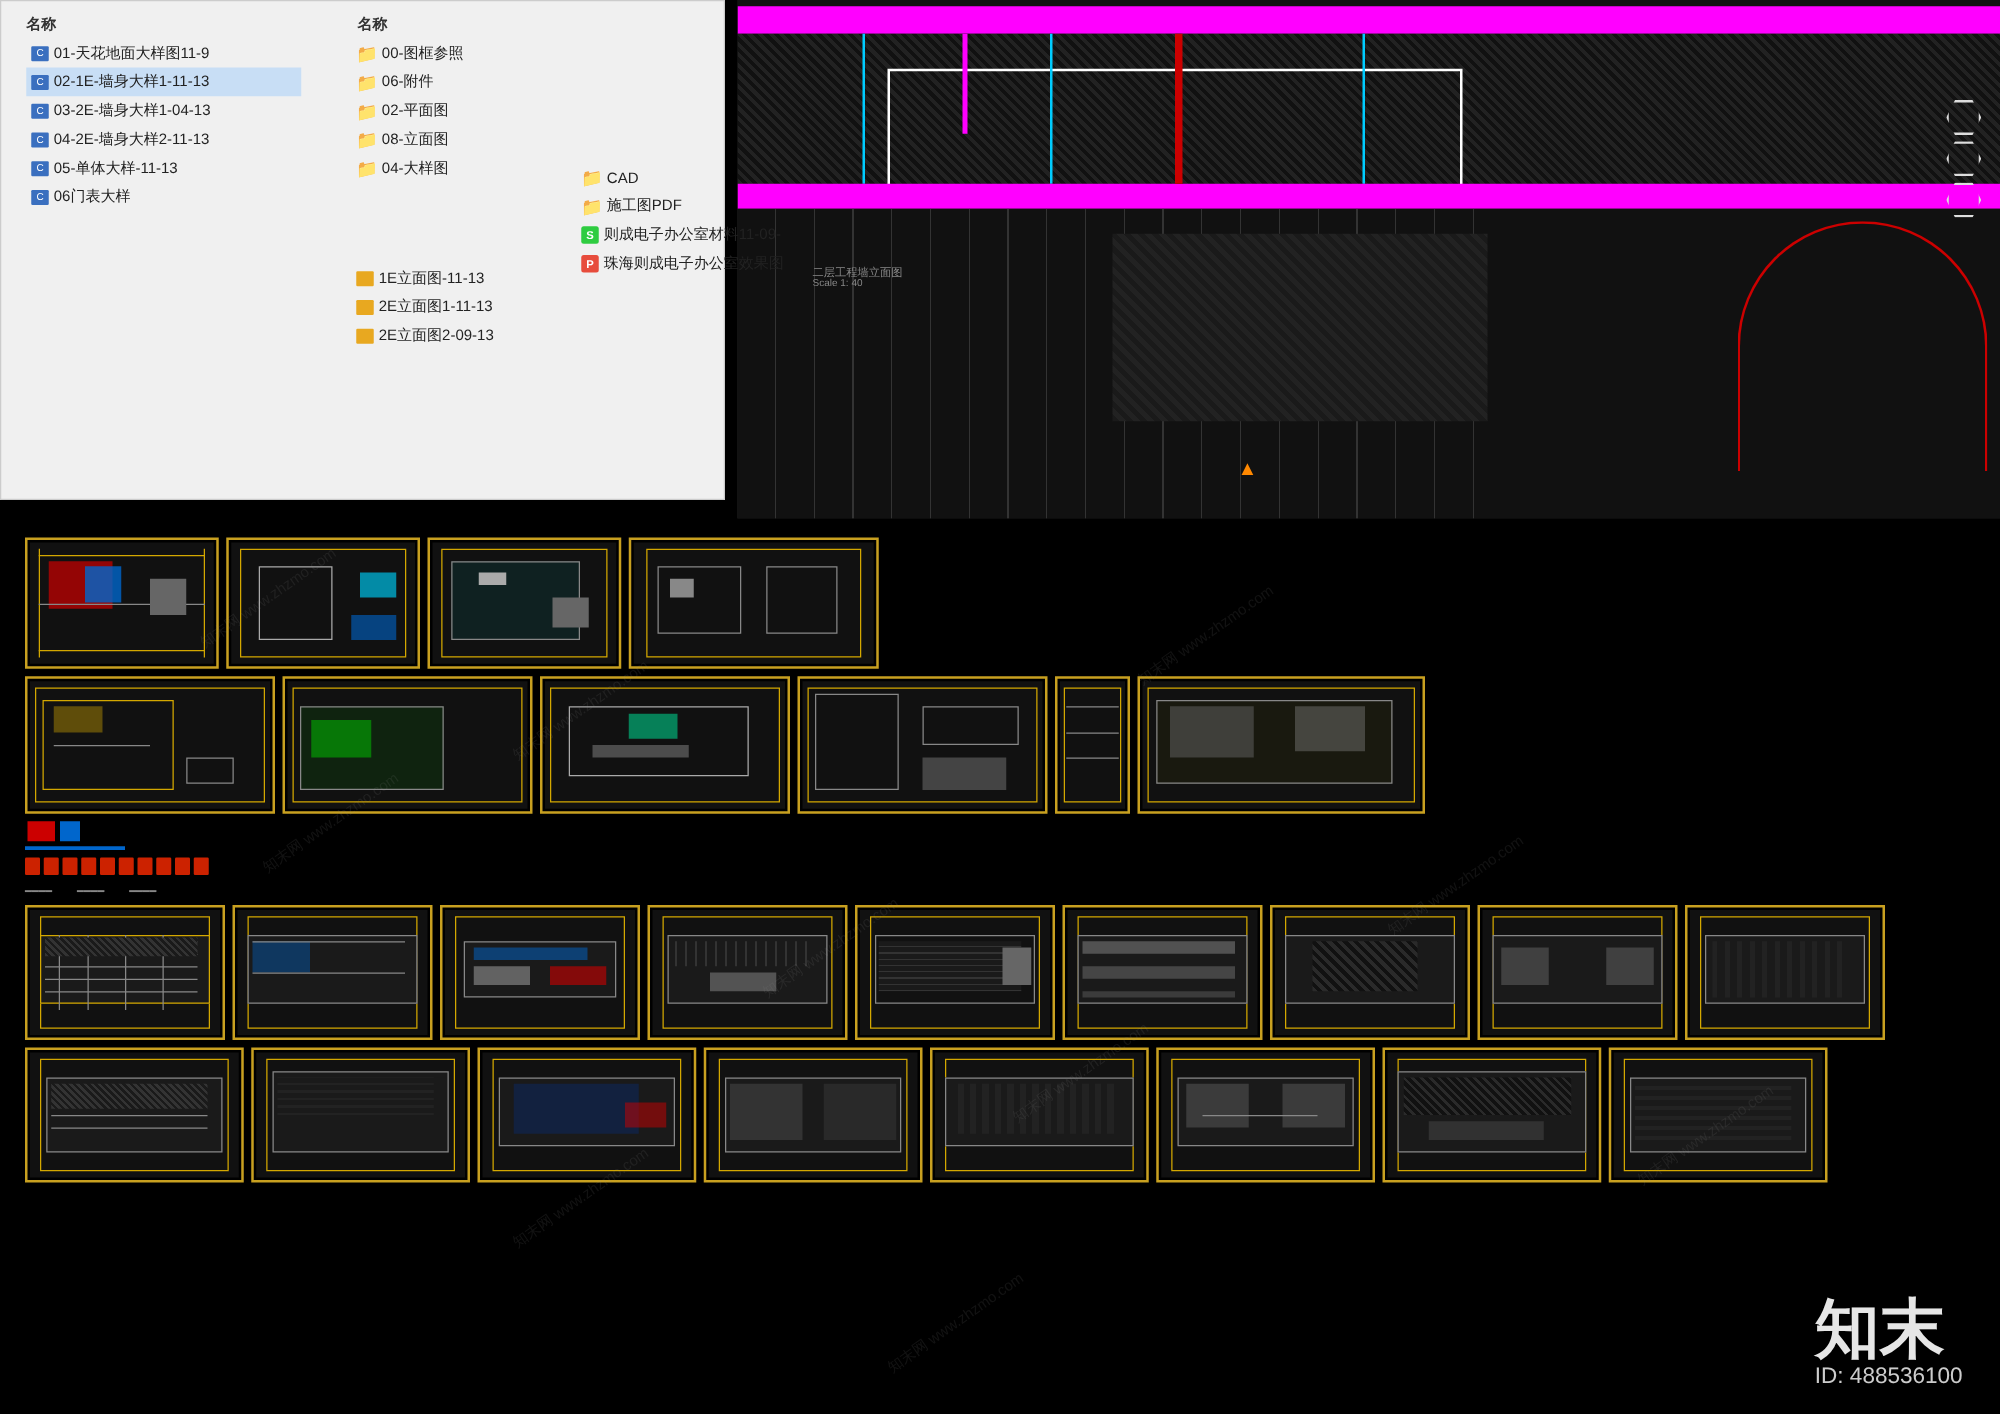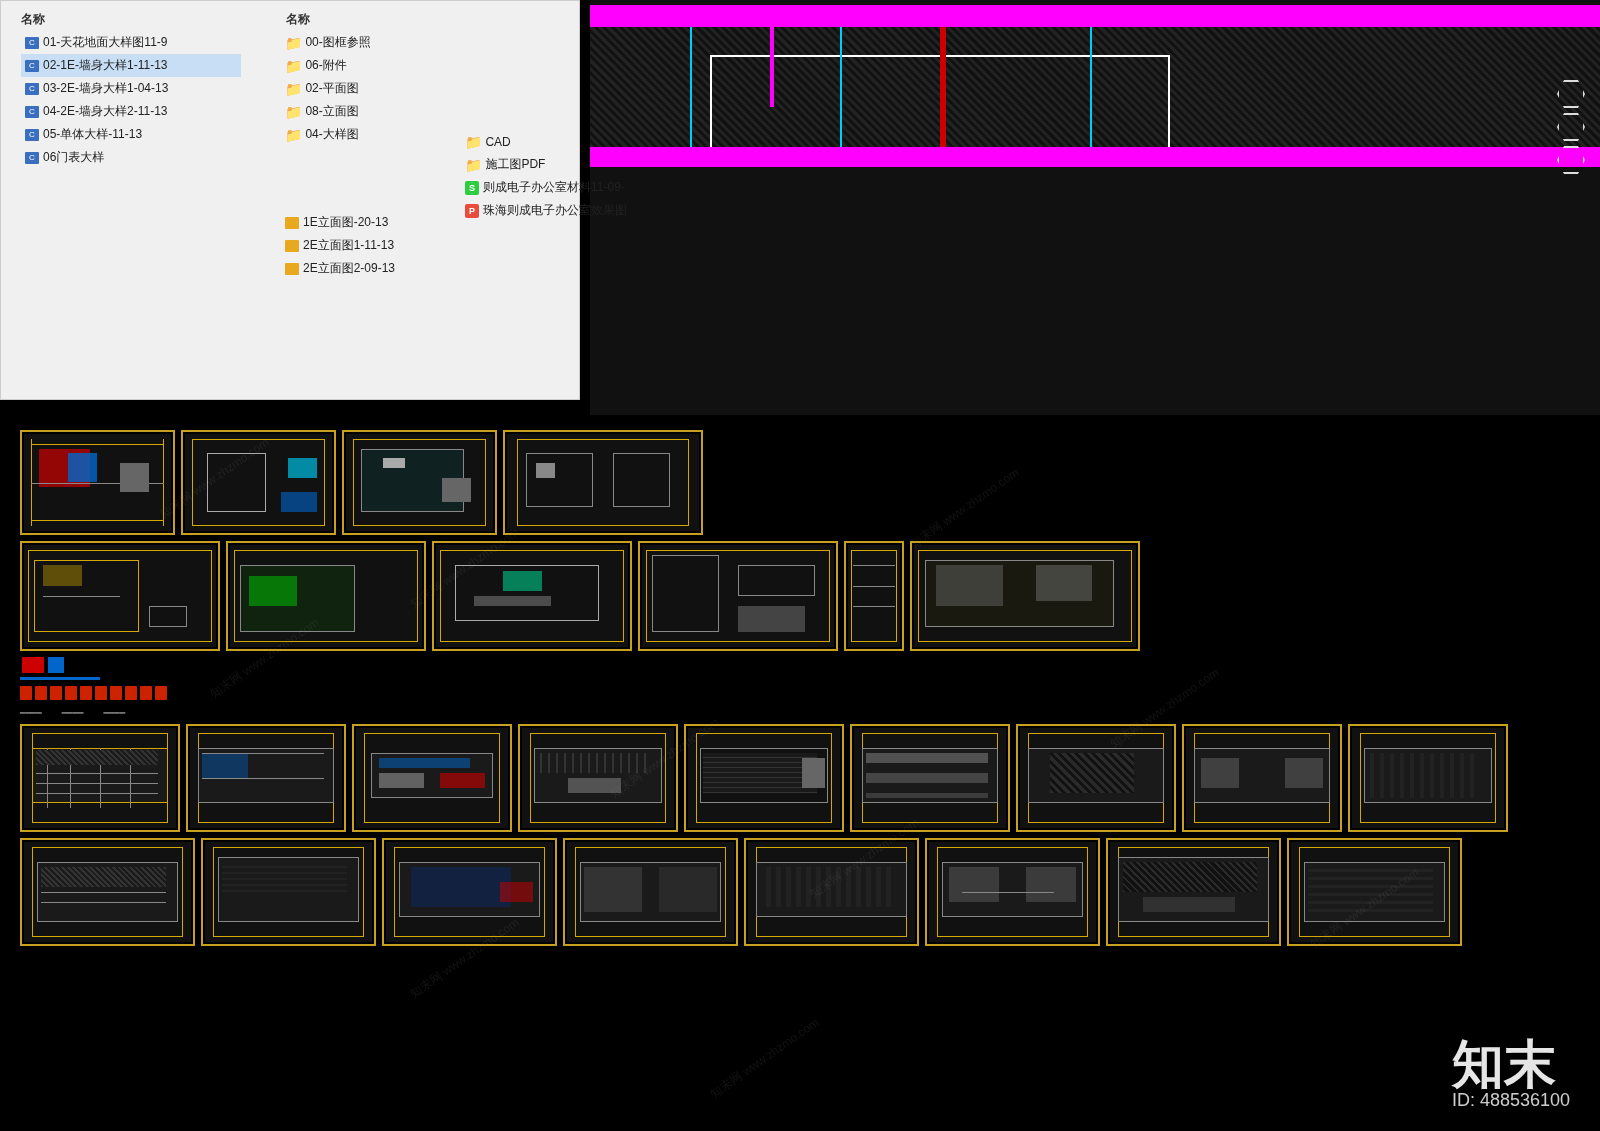--- a/index.html
+++ b/index.html
@@ -230,21 +230,21 @@
     </div>
     <div class="file-item">
       <span class="folder-yellow">📁</span>
       <span>04-大样图</span>
     </div>
   </div>
 
   <div style="position:absolute;top:210px;left:280px;width:200px;">
     <div class="file-item">
       <span style="display:inline-block;width:14px;height:12px;background:#e8a820;border-radius:1px;margin-right:4px;"></span>
-      <span>1E立面图-20-13</span>
+      <span>1E立面图-11-13</span>
     </div>
     <div class="file-item">
       <span style="display:inline-block;width:14px;height:12px;background:#e8a820;border-radius:1px;margin-right:4px;"></span>
       <span>2E立面图1-11-13</span>
     </div>
     <div class="file-item">
       <span style="display:inline-block;width:14px;height:12px;background:#e8a820;border-radius:1px;margin-right:4px;"></span>
       <span>2E立面图2-09-13</span>
     </div>
   </div>
@@ -278,20 +278,33 @@
     <div style="position:absolute;top:27px;left:0;right:0;height:120px;background:repeating-linear-gradient(45deg,#222,#222 3px,#111 3px,#111 6px);"></div>
 
     <div style="position:absolute;top:55px;left:120px;width:460px;height:100px;border:2px solid #fff;background:transparent;"></div>
 
     <div style="position:absolute;top:27px;left:100px;width:2px;height:120px;background:#00ccff;"></div>
     <div style="position:absolute;top:27px;left:250px;width:2px;height:120px;background:#00ccff;"></div>
     <div style="position:absolute;top:27px;left:500px;width:2px;height:120px;background:#00ccff;"></div>
 
     <div style="position:absolute;top:147px;left:0;right:0;height:20px;background:#ff00ff;"></div>
 
+    <div style="position:absolute;top:167px;left:0;right:0;height:248px;background:#111;overflow:hidden;">
+
+      <div style="position:absolute;top:10px;right:10px;width:200px;height:200px;border:2px solid #cc0000;border-radius:50% 50% 0 0;border-bottom:none;"></div>
+
+      <div style="position:absolute;top:0;left:0;right:400px;height:100%;background:repeating-linear-gradient(90deg,transparent,transparent 30px,#333 30px,#333 31px);"></div>
+
+      <div style="position:absolute;top:45px;left:60px;color:#888;font-size:9px;">二层工程墙立面图</div>
+      <div style="position:absolute;top:55px;left:60px;color:#888;font-size:8px;">Scale 1: 40</div>
+
+      <div style="position:absolute;bottom:30px;left:400px;color:#ff8800;font-size:16px;">▲</div>
+
+      <div style="position:absolute;top:20px;left:300px;width:300px;height:150px;background:repeating-linear-gradient(45deg,#1a1a1a,#1a1a1a 4px,#222 4px,#222 8px);"></div>
+    </div>
 
     <div style="position:absolute;top:80px;right:15px;display:flex;flex-direction:column;gap:5px;">
       <div style="width:28px;height:28px;border:2px solid #ddd;background:transparent;clip-path:polygon(25% 0%,75% 0%,100% 50%,75% 100%,25% 100%,0% 50%);"></div>
       <div style="width:28px;height:28px;border:2px solid #ddd;background:transparent;clip-path:polygon(25% 0%,75% 0%,100% 50%,75% 100%,25% 100%,0% 50%);"></div>
       <div style="width:28px;height:28px;border:2px solid #ddd;background:transparent;clip-path:polygon(25% 0%,75% 0%,100% 50%,75% 100%,25% 100%,0% 50%);"></div>
     </div>
 
     <div style="position:absolute;top:27px;left:350px;width:6px;height:120px;background:#cc0000;"></div>
 
     <div style="position:absolute;top:27px;left:180px;width:4px;height:80px;background:#ff00ff;"></div>

